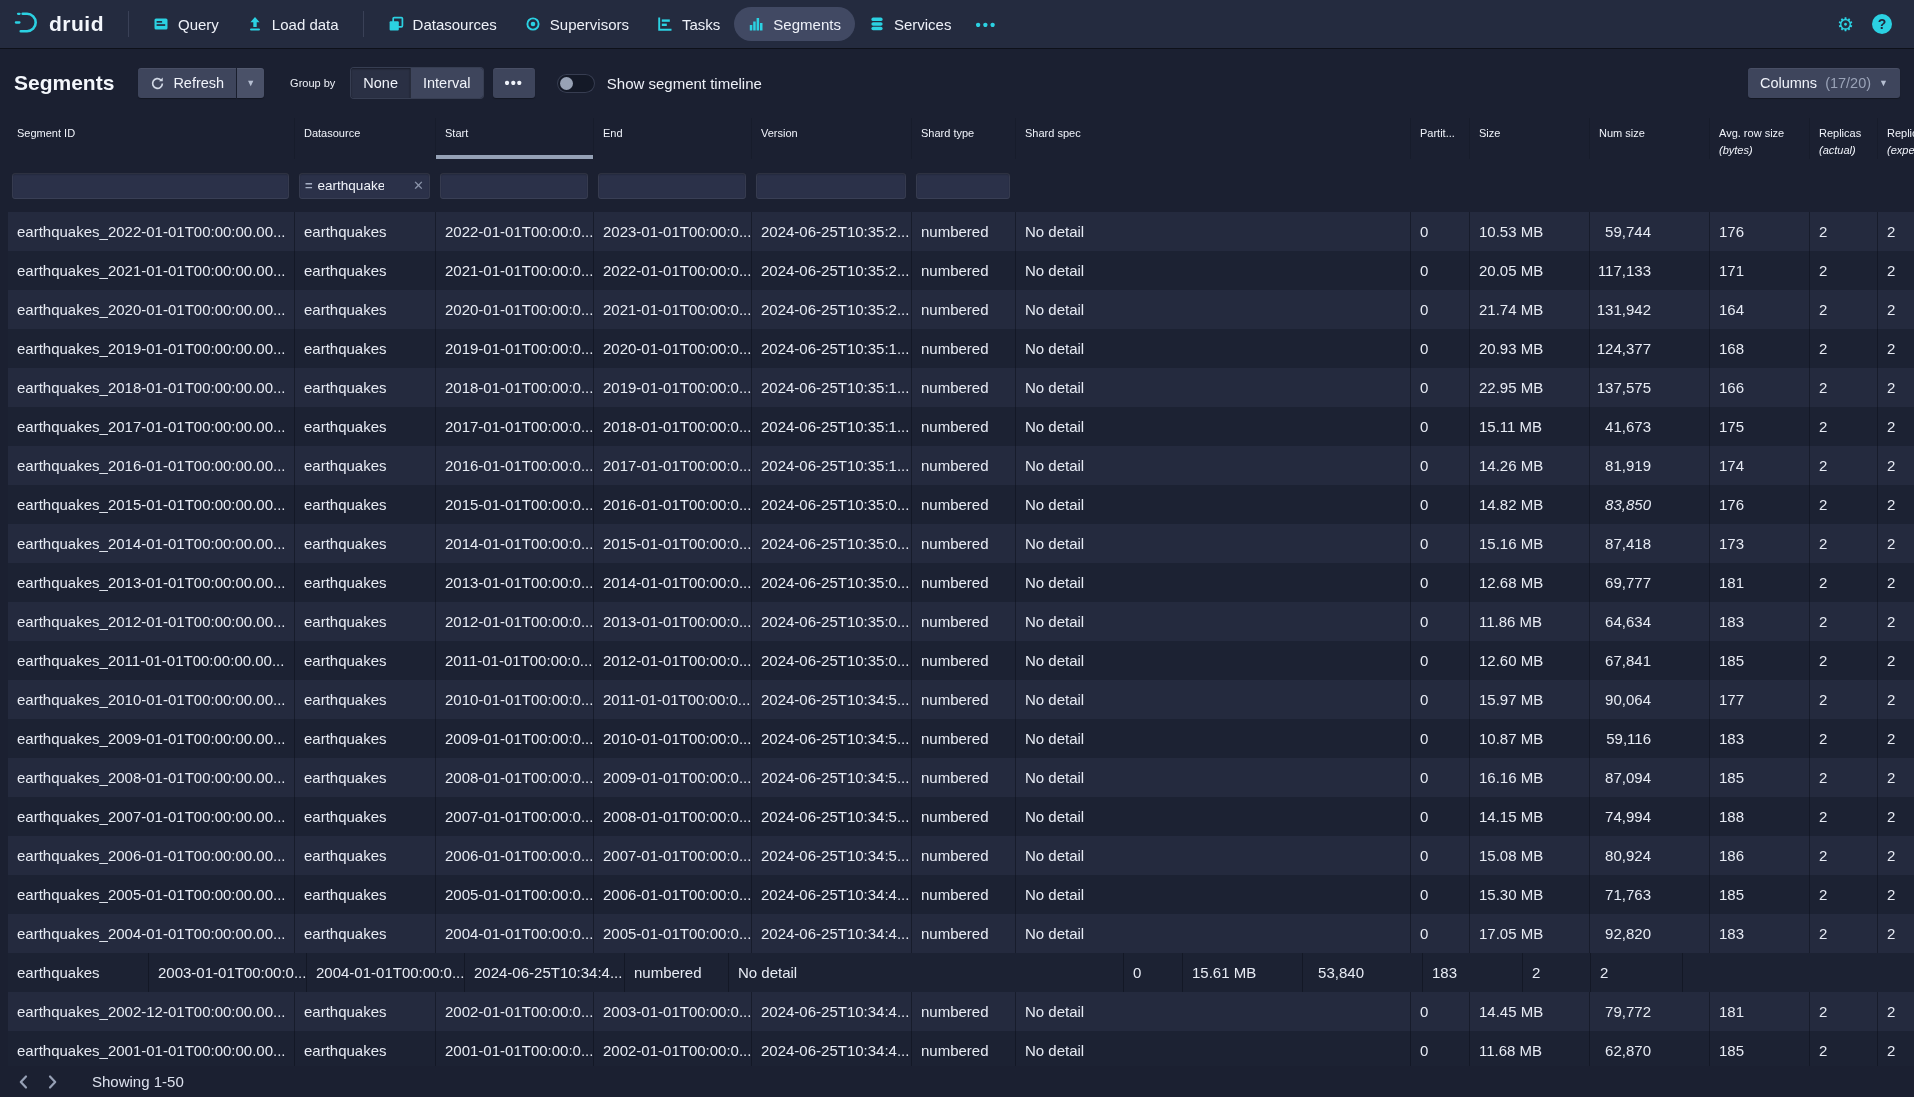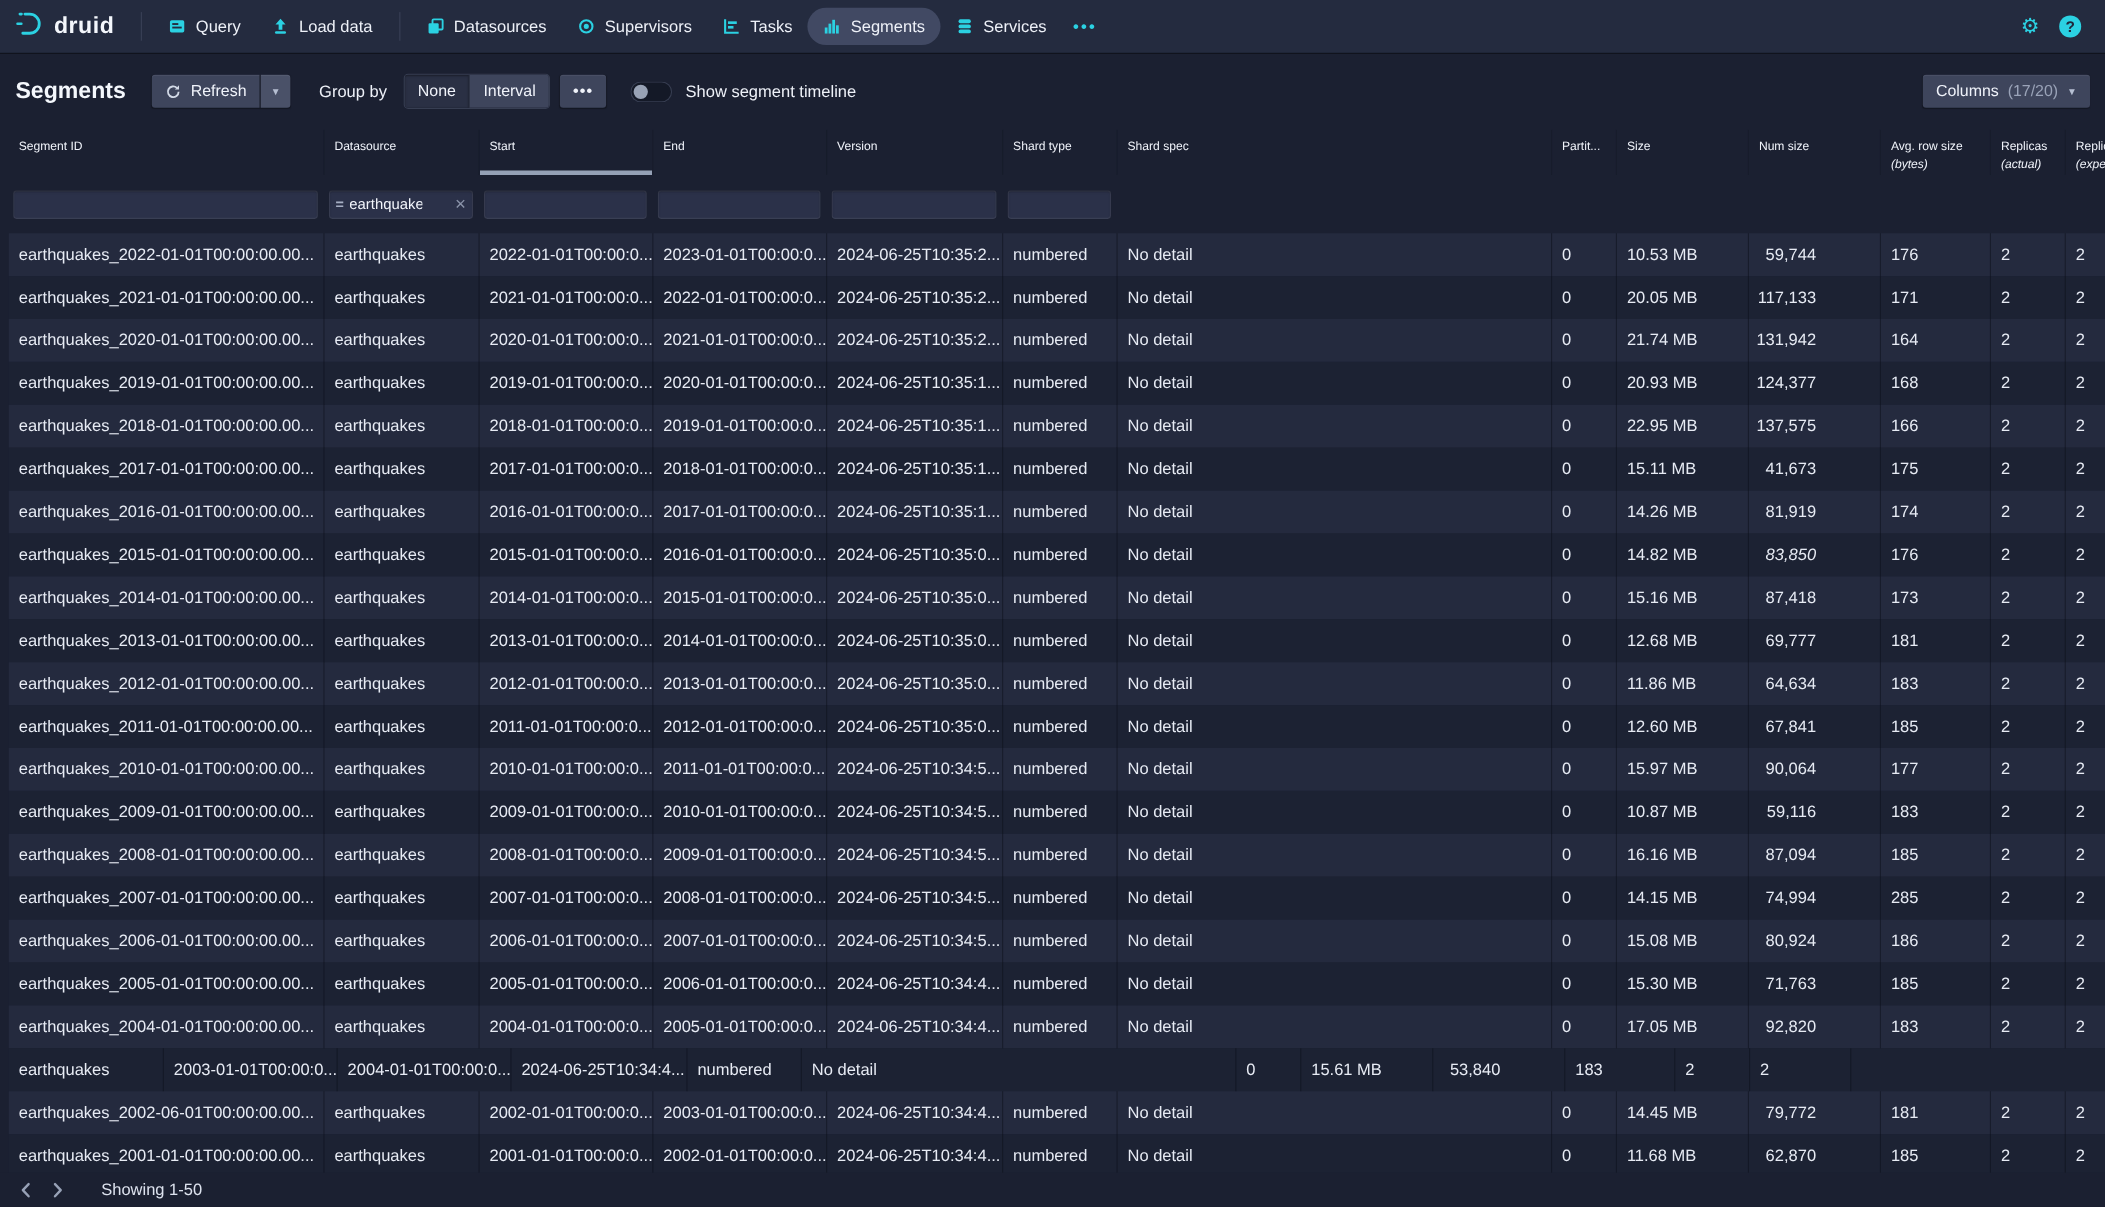--- a/index.html
+++ b/index.html
@@ -42,21 +42,21 @@
     height:30px; background:#3e455c; border:none; border-radius:3px;
     color:#f0f3fa; font-size:14.5px; font-family:inherit;
     display:inline-flex; align-items:center; gap:8px; padding:0 12px;
     cursor:pointer; box-shadow:inset 0 1px 0 rgba(255,255,255,.06), 0 1px 1px rgba(0,0,0,.3);
   }
   .btn .bicon { display:flex; align-items:center; }
   .split { display:flex; }
   .split .btn.main { border-radius:3px 0 0 3px; }
   .split .btn.caret { border-radius:0 3px 3px 0; margin-left:1px; background:#4a5168; padding:0 9px; }
   .caret-glyph { font-size:9px; color:#b6bfd2; }
-  .groupby-label { margin:0 16px 0 26px; font-size:15px; color:#eef1f8; }
+  .groupby-label { margin:0 16px 0 26px; font-size:11px; color:#eef1f8; }
   .btn-group { display:flex; border-radius:3px; box-shadow:0 0 0 1px rgba(130,140,170,.28); overflow:hidden; }
   .btn-group .btn { border-radius:0; box-shadow:none; }
   .btn-group .btn + .btn { border-left:1px solid rgba(0,0,0,.35); }
   .btn-group .btn.selected { background:#2a3044; box-shadow:inset 0 1px 2px rgba(0,0,0,.4); }
   .more-btn { margin-left:10px; letter-spacing:1px; font-weight:bold; }
   .switch-wrap { display:flex; align-items:center; gap:12px; margin-left:22px; cursor:pointer; }
   .switch-track {
     width:38px; height:19px; border-radius:10px; background:#141927;
     box-shadow:inset 0 0 0 1px rgba(120,130,160,.35); position:relative;
   }
@@ -526,21 +526,21 @@
           <div class="td" style="width: 287px;">earthquakes_2007-01-01T00:00:00.00...</div>
           <div class="td" style="width: 141px;">earthquakes</div>
           <div class="td" style="width: 158px;">2007-01-01T00:00:0...</div>
           <div class="td" style="width: 158px;">2008-01-01T00:00:0...</div>
           <div class="td" style="width: 160px;">2024-06-25T10:34:5...</div>
           <div class="td" style="width: 104px;">numbered</div>
           <div class="td" style="width: 395px;">No detail</div>
           <div class="td" style="width: 59px;">0</div>
           <div class="td" style="width: 120px;">14.15 MB</div>
           <div class="td right" style="width: 120px;">74,994</div>
-          <div class="td" style="width: 100px;">285</div>
+          <div class="td" style="width: 100px;">188</div>
           <div class="td" style="width: 68px;">2</div>
           <div class="td" style="width: 92px;">2</div>
         </div>
         <div class="row">
           <div class="td" style="width: 287px;">earthquakes_2006-01-01T00:00:00.00...</div>
           <div class="td" style="width: 141px;">earthquakes</div>
           <div class="td" style="width: 158px;">2006-01-01T00:00:0...</div>
           <div class="td" style="width: 158px;">2007-01-01T00:00:0...</div>
           <div class="td" style="width: 160px;">2024-06-25T10:34:5...</div>
           <div class="td" style="width: 104px;">numbered</div>
@@ -590,21 +590,21 @@
           <div class="td" style="width: 104px;">numbered</div>
           <div class="td" style="width: 395px;">No detail</div>
           <div class="td" style="width: 59px;">0</div>
           <div class="td" style="width: 120px;">15.61 MB</div>
           <div class="td right" style="width: 120px;">53,840</div>
           <div class="td" style="width: 100px;">183</div>
           <div class="td" style="width: 68px;">2</div>
           <div class="td" style="width: 92px;">2</div>
         </div>
         <div class="row">
-          <div class="td" style="width: 287px;">earthquakes_2002-06-01T00:00:00.00...</div>
+          <div class="td" style="width: 287px;">earthquakes_2002-12-01T00:00:00.00...</div>
           <div class="td" style="width: 141px;">earthquakes</div>
           <div class="td" style="width: 158px;">2002-01-01T00:00:0...</div>
           <div class="td" style="width: 158px;">2003-01-01T00:00:0...</div>
           <div class="td" style="width: 160px;">2024-06-25T10:34:4...</div>
           <div class="td" style="width: 104px;">numbered</div>
           <div class="td" style="width: 395px;">No detail</div>
           <div class="td" style="width: 59px;">0</div>
           <div class="td" style="width: 120px;">14.45 MB</div>
           <div class="td right" style="width: 120px;">79,772</div>
           <div class="td" style="width: 100px;">181</div>

